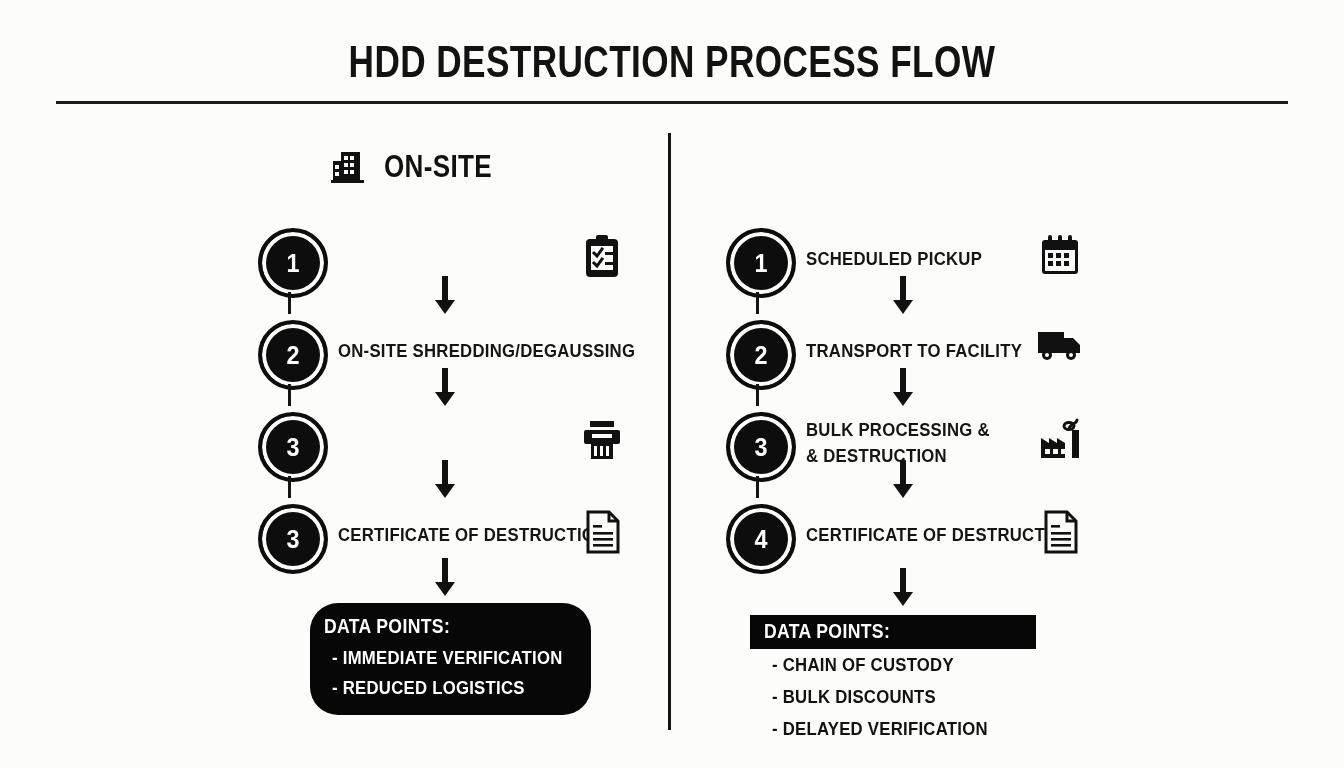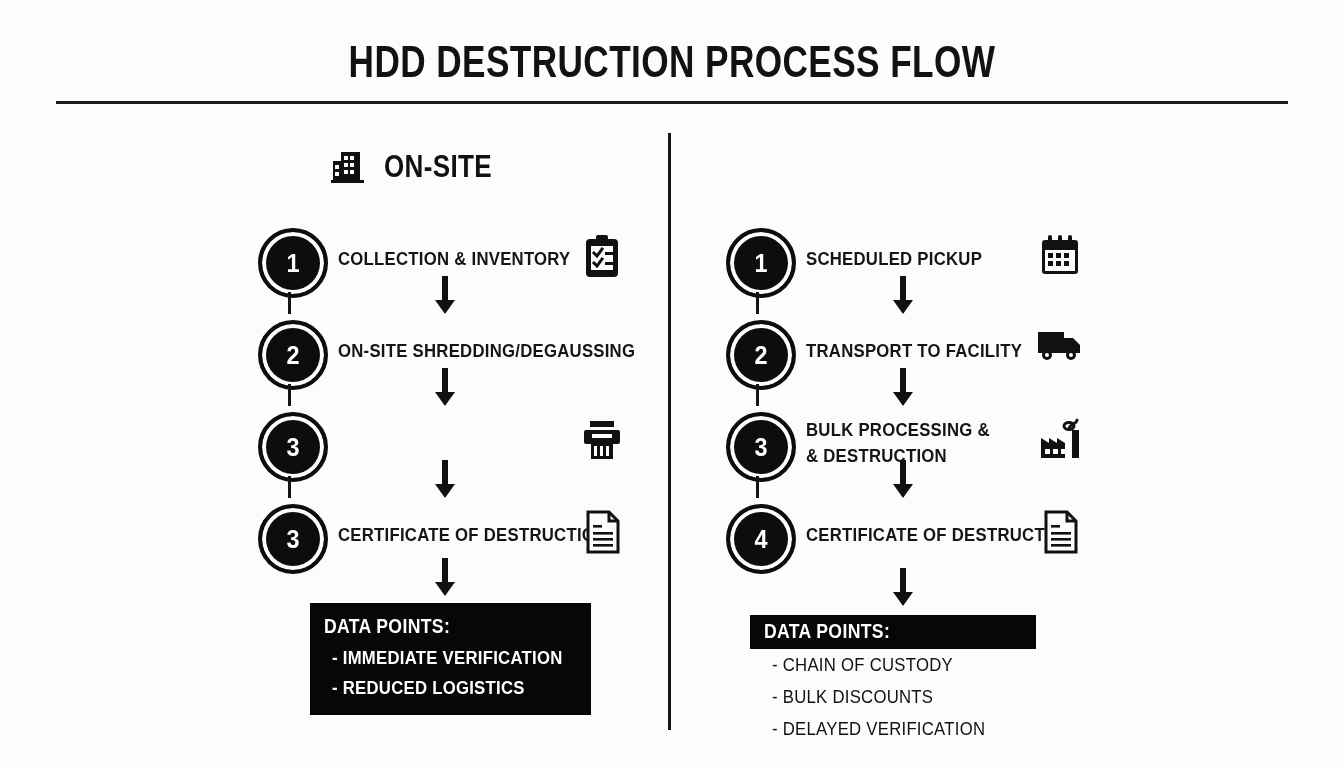--- a/index.html
+++ b/index.html
@@ -175,20 +175,21 @@
     position: absolute;
     width: 26px;
     height: 40px;
   }
   .column.left  .flow-arrow { left: 182px; }
   .column.right .flow-arrow { left: 172px; }
 
   
   .databox {
     position: absolute;
+    border-radius: 28px;
   }
   .databox.left {
     left: 60px;
     top: 475px;
     width: 281px;
     background: #070707;
     padding: 10px 0 12px 0;
   }
   .databox.left .db-title {
     color: #ffffff;
@@ -222,21 +223,21 @@
     background: #070707;
     color: #ffffff;
     font-size: 20px;
     font-weight: 700;
     letter-spacing: 0.4px;
     padding: 5px 0 6px 14px;
   }
   .databox.right .db-item {
     color: #111111;
     font-size: 19px;
-    font-weight: 400;
+    font-weight: 700;
     letter-spacing: 0.3px;
     padding: 3px 0 3px 22px;
     line-height: 26px;
   }
   .databox.right .db-title span,
   .databox.right .db-item span {
     display: block;
     transform: scaleX(0.88);
     transform-origin: left center;
     white-space: nowrap;
@@ -287,23 +288,20 @@
       </span>
     </div>
 
     <div class="steps">
 
       <div class="step-row">
         <div class="badge">
           <div class="badge-inner">1</div>
         </div>
         <div class="connector"></div>
-        <div class="step-label">
-          <span>COLLECTION &amp; INVENTORY</span>
-        </div>
         <span class="step-icon">
           <svg viewBox="0 0 48 48" width="48" height="48" aria-hidden="true">
             <rect x="8" y="7" width="32" height="38" rx="4" fill="#111"></rect>
             <rect x="18" y="3" width="12" height="7" rx="2" fill="#111"></rect>
             <rect x="13" y="14" width="22" height="24" fill="#fcfcfa"></rect>
             <g stroke="#111" stroke-width="3" fill="none" stroke-linecap="square">
               <path d="M16 21 l3 3 l5 -7"></path>
               <path d="M16 31 l3 3 l5 -7"></path>
             </g>
             <rect x="27" y="20" width="11" height="3" fill="#111"></rect>

